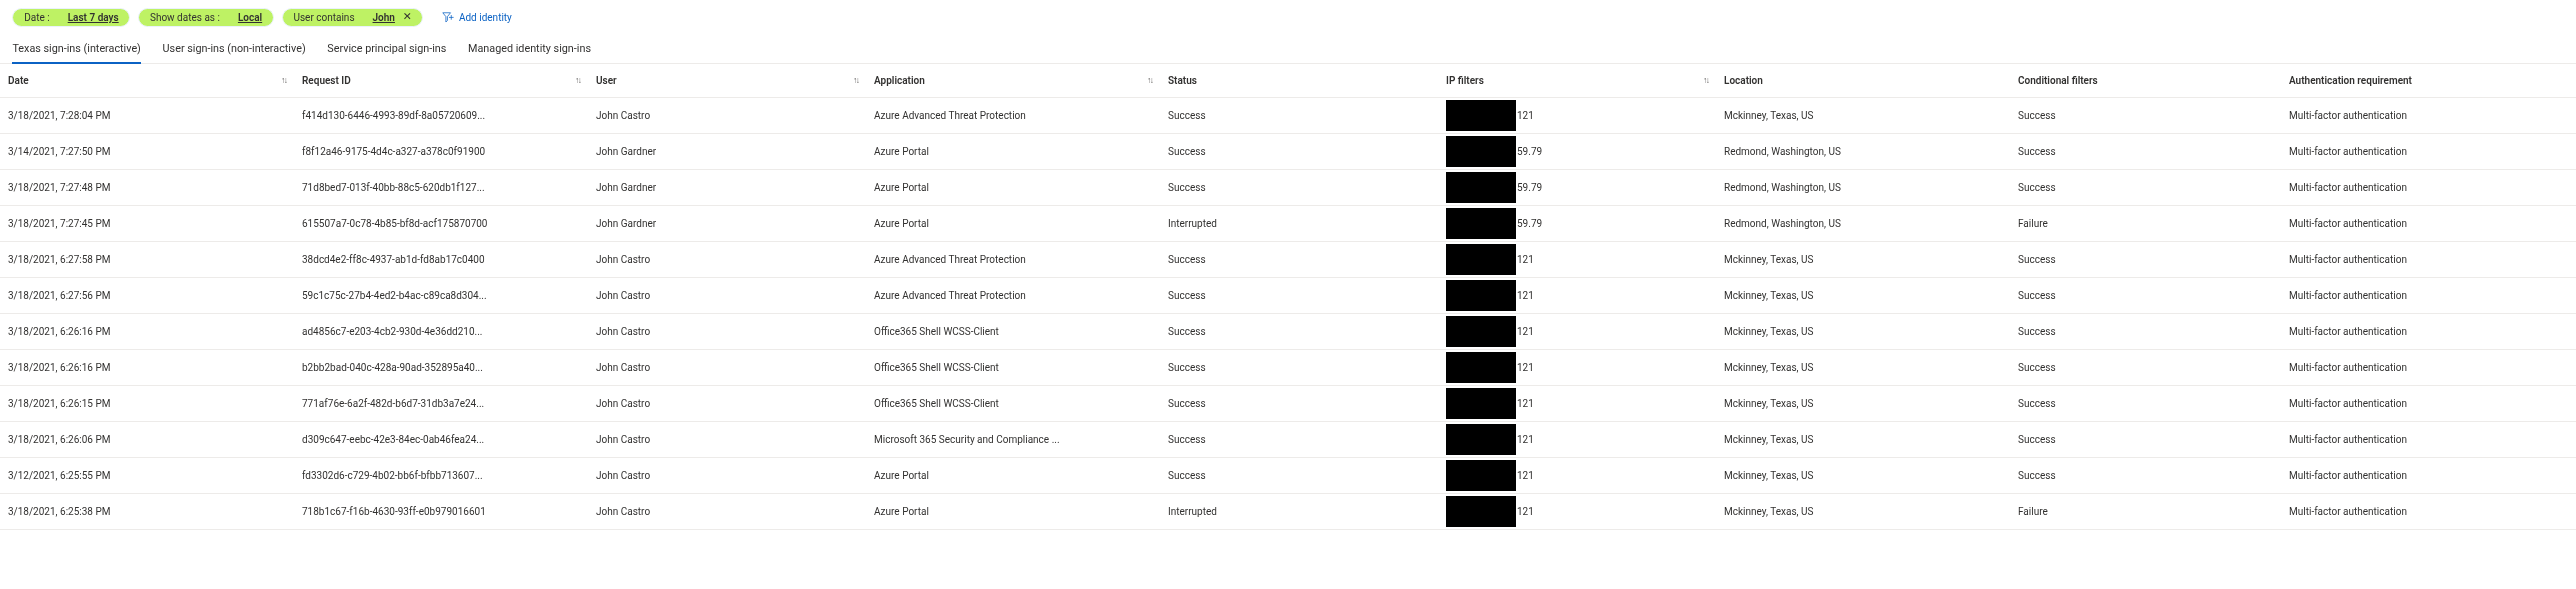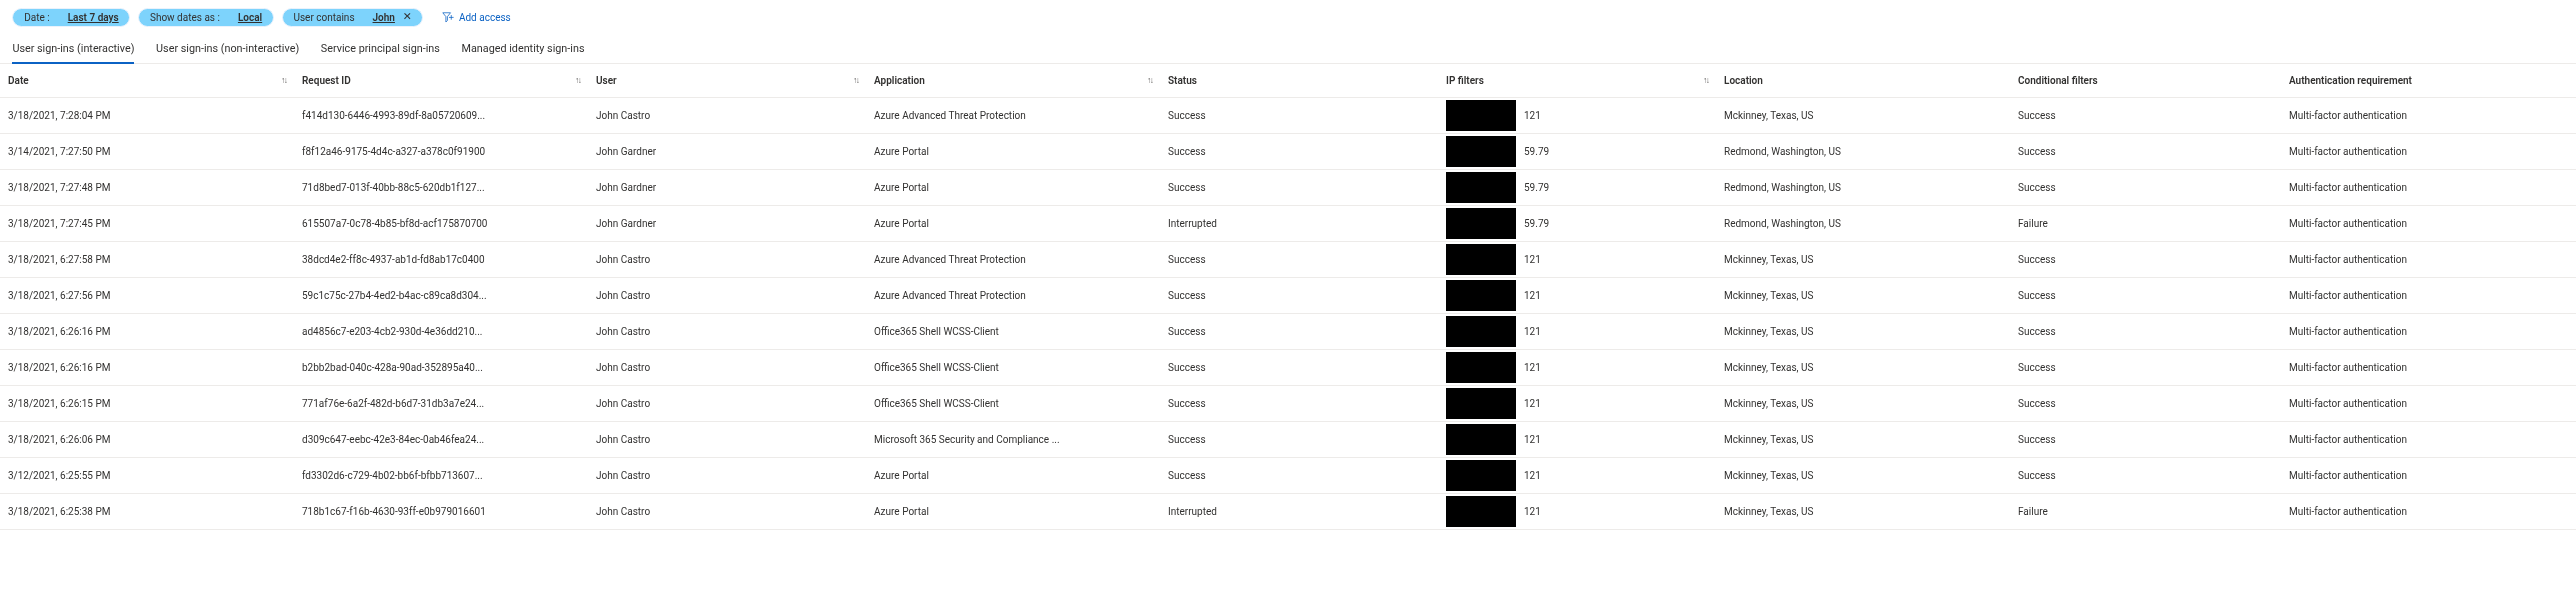--- a/index.html
+++ b/index.html
@@ -15,21 +15,21 @@
   
   .filters-row {
     display: flex;
     align-items: center;
     gap: 7.7px;
     padding: 7.7px 12.4px 4.6px 12.4px;
   }
   .pill {
     display: inline-flex;
     align-items: flex-start;
-    background: #7dd3fc;
+    background: #bef264;
     border: 0.8px solid #eaf2fc;
     border-radius: 10.8px;
     padding: 3.1px 10.8px;
     font-size: 10px;
     color: #323130;
     cursor: pointer;
     white-space: nowrap;
   }
   .pill .val { font-weight: 600; margin-left: 18px; text-decoration: underline; }
   .pill .close {
@@ -123,21 +123,21 @@
   }
   .ip-redact {
     background: #000;
     display: inline-block;
     height: 32px;
     width: 70px;
     margin-top: -0.8px;
     margin-bottom: -0.8px;
   }
   .ip-suffix {
-    margin-left: 8px;
+    margin-left: 1px;
   }
   .cell-ellipsis {
     white-space: nowrap;
     overflow: hidden;
     text-overflow: ellipsis;
   }
 </style>
 </head>
 <body>
 
@@ -154,26 +154,26 @@
     <span>User contains</span>
     <span class="val">John</span>
     <span class="close">✕</span>
   </div>
   <div class="add-filter">
     <svg width="12.4" height="10.8" viewBox="0 0 16 14">
       <path d="M1 1 L11 1 L7 6 L7 11 L5 13 L5 6 Z" fill="none" stroke="#0b62c4" stroke-width="1"></path>
       <line x1="12" y1="4" x2="12" y2="10" stroke="#0b62c4" stroke-width="1"></line>
       <line x1="9" y1="7" x2="15" y2="7" stroke="#0b62c4" stroke-width="1"></line>
     </svg>
-    <span>Add access</span>
+    <span>Add identity</span>
   </div>
 </div>
 
 <div class="tabs-row" id="tabs-row">
-    <div class="tab active">User sign-ins (interactive)</div>
+    <div class="tab active">Texas sign-ins (interactive)</div>
     <div class="tab">User sign-ins (non-interactive)</div>
     <div class="tab">Service principal sign-ins</div>
     <div class="tab">Managed identity sign-ins</div>
   </div>
 
 <div class="table">
   <div class="thead" id="thead-row">
       <div class="th">
         <span class="label">Date</span>
         <span class="sort-icon">↑↓</span>

